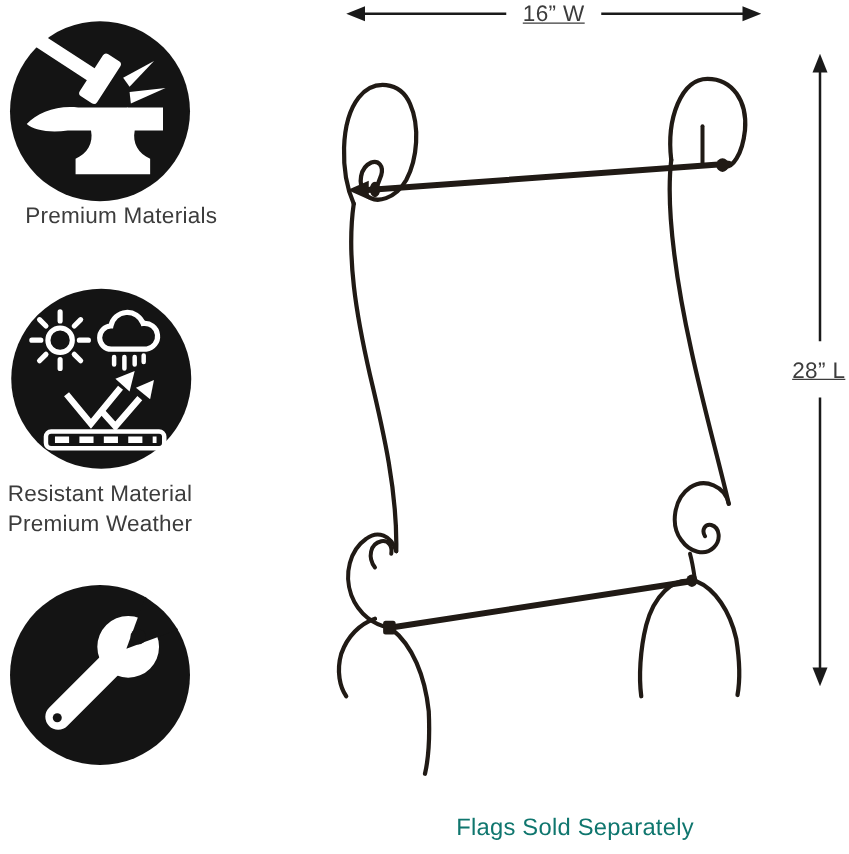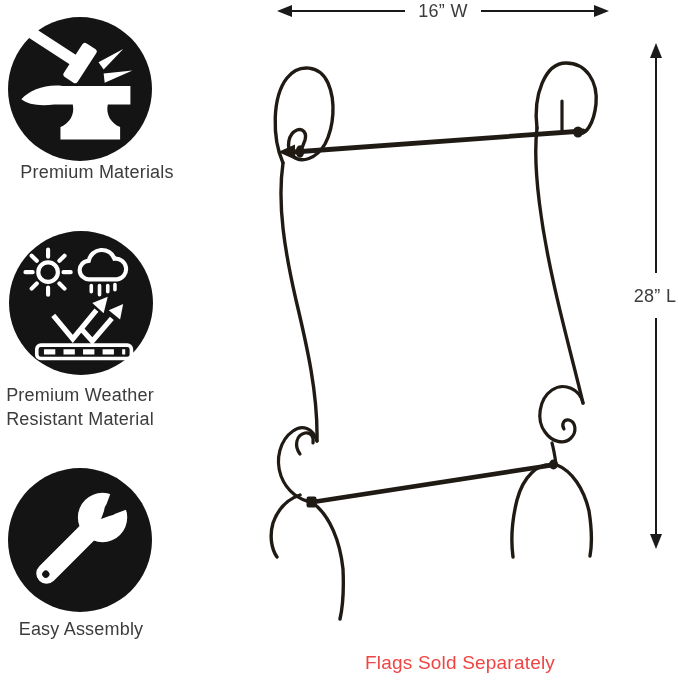--- a/index.html
+++ b/index.html
@@ -10,25 +10,25 @@
   .badge{
     position:absolute;width:144px;height:144px;border-radius:50%;
     background:#141414;display:flex;align-items:center;justify-content:center;
   }
   .badge svg{width:100%;height:100%;display:block;}
   .feature-label{
     position:absolute;text-align:center;font-size:18px;line-height:24px;
     color:#3c3c3c;letter-spacing:.2px;
   }
   .dim-label{
-    position:absolute;font-size:18px;color:#3c3c3c;text-align:center;letter-spacing:.3px;
+    position:absolute;font-size:18px;color:#3c3c3c;text-align:center;letter-spacing:.3px;text-decoration:underline;
   }
   .caption{
     position:absolute;left:330px;top:652px;width:260px;text-align:center;
-    font-size:19px;color:#ef4444;letter-spacing:.2px;
+    font-size:19px;color:#0f766e;letter-spacing:.2px;
   }
   svg.layer{position:absolute;display:block;}
 </style>
 </head>
 <body>
 
 <div id="stage">
 
   <div class="badge" style="left:8px;top:17px;">
     <svg viewBox="0 0 140 140">
@@ -63,36 +63,35 @@
       </g>
       <g fill="#ffffff">
         <polygon points="96,64 92,80 81,70"></polygon>
         <polygon points="111,71 108,86 97,77"></polygon>
       </g>
       <rect x="27" y="111" width="92" height="13" rx="4" stroke="#ffffff" stroke-width="3.5" fill="none"></rect>
       <path d="M34,117.5 H113" stroke="#ffffff" stroke-width="5" stroke-dasharray="11 8" fill="none"></path>
     </svg>
   </div>
   <div class="feature-label" style="left:0px;top:383px;width:160px;">
+    <div>Resistant Material</div>
     <div>Premium Weather</div>
-    <div>Resistant Material</div>
   </div>
 
   <div class="badge" style="left:8px;top:468px;">
     <svg viewBox="0 0 140 140">
       <g transform="rotate(-45 70 70)">
         <rect x="14" y="60" width="86" height="20" rx="10" fill="#ffffff"></rect>
         <circle cx="101" cy="70" r="24" fill="#ffffff"></circle>
         <polygon points="99,70 138,52 138,88" fill="#141414"></polygon>
         <circle cx="112" cy="70" r="6" fill="#141414"></circle>
         <circle cx="23" cy="70" r="3.5" fill="#141414"></circle>
       </g>
     </svg>
   </div>
-  <div class="feature-label" style="left:0px;top:617px;width:162px;">Easy Assembly</div>
 
   <svg class="layer" style="left:0;top:0;" width="679" height="26" viewBox="0 0 679 26">
     <g stroke="#1a1a1a" stroke-width="2">
       <line x1="289" y1="11" x2="405" y2="11"></line>
       <line x1="481" y1="11" x2="597" y2="11"></line>
     </g>
     <g fill="#1a1a1a">
       <polygon points="277,11 292,5 292,17"></polygon>
       <polygon points="609,11 594,5 594,17"></polygon>
     </g>

